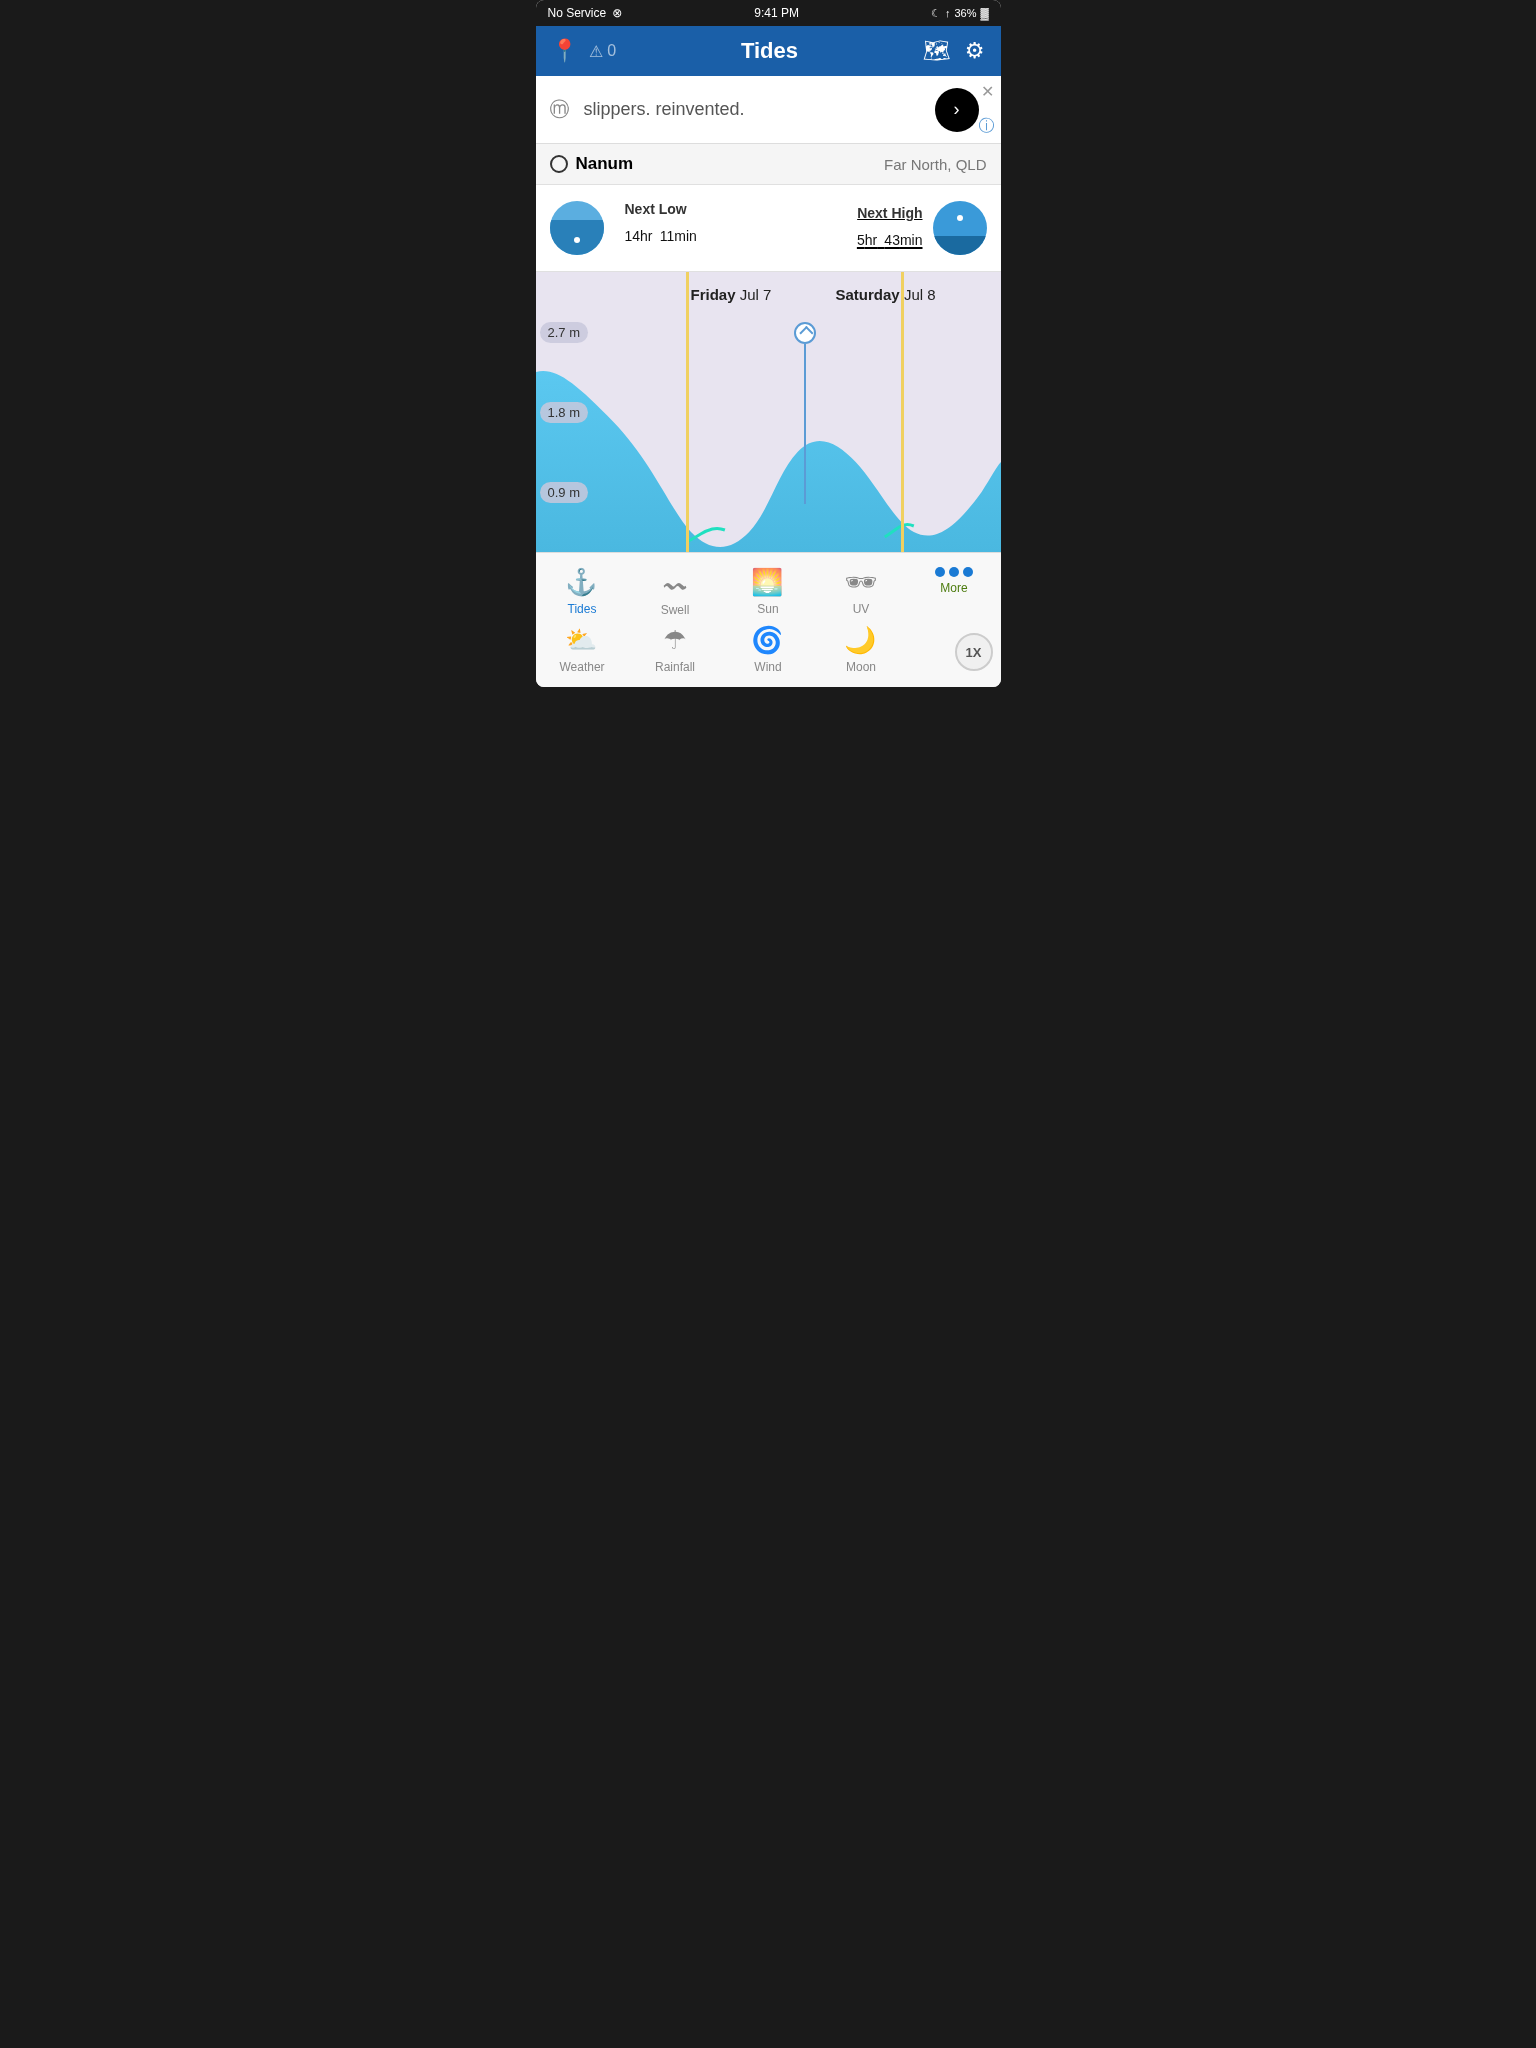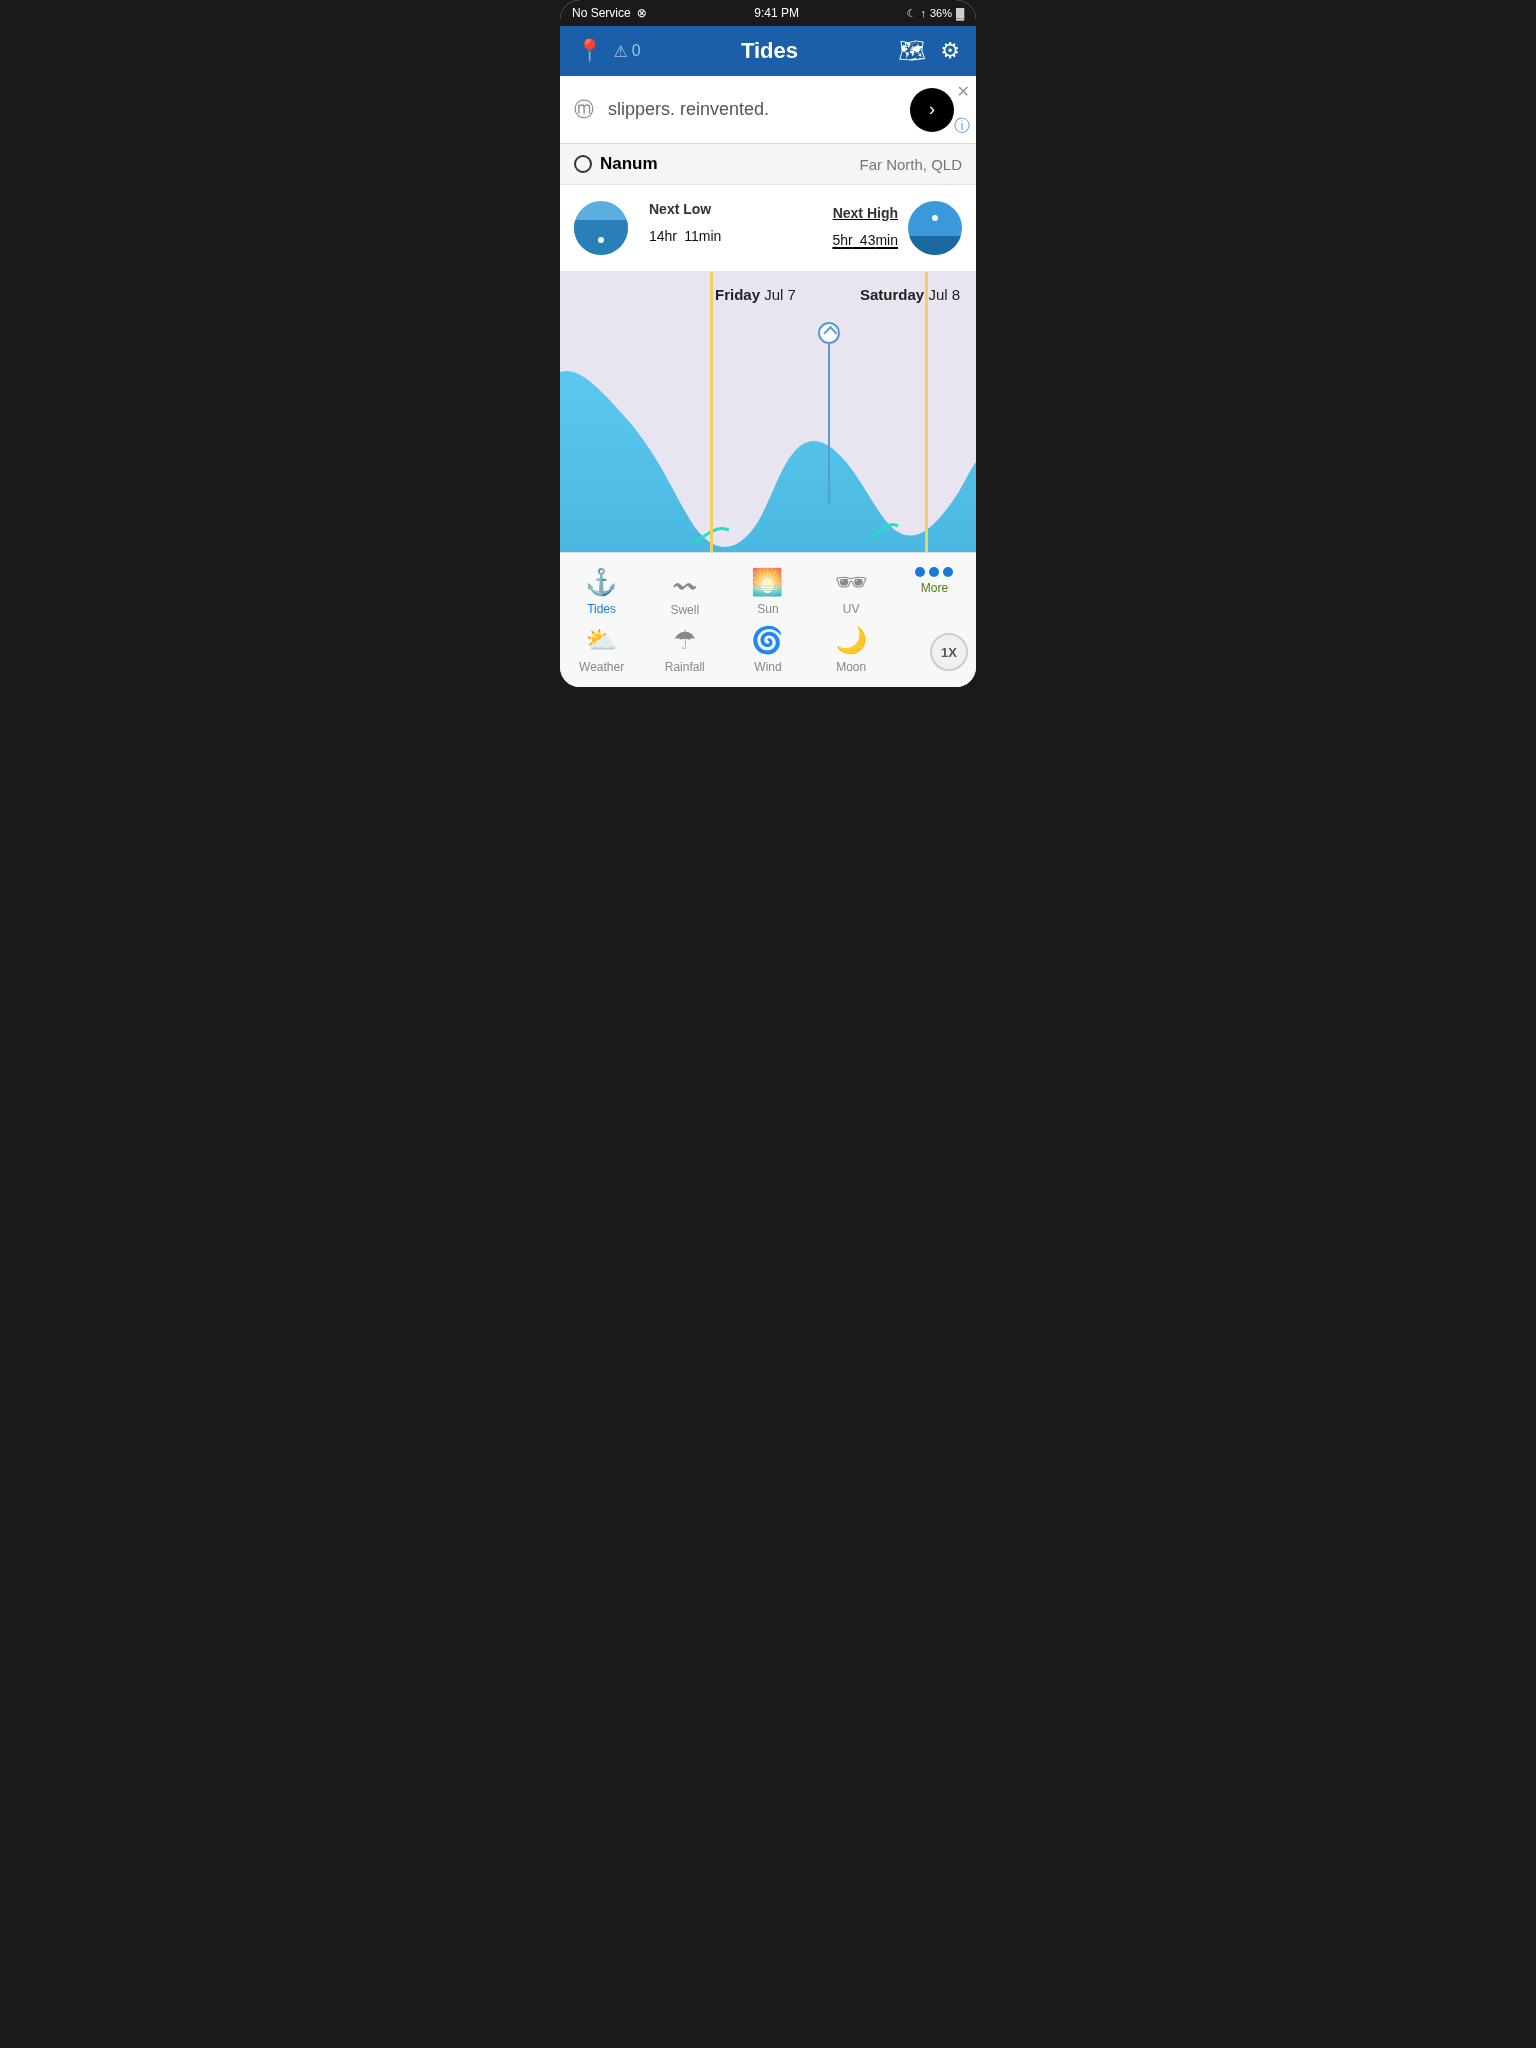--- a/index.html
+++ b/index.html
@@ -5,23 +5,23 @@
     * { box-sizing: border-box; margin: 0; padding: 0; }
     body {
       background: #1a1a1a;
       display: flex;
       justify-content: center;
       align-items: flex-start;
       min-height: 100vh;
       font-family: -apple-system, BlinkMacSystemFont, 'Helvetica Neue', Arial, sans-serif;
     }
     .device {
-      width: 416px;
+      width: 465px;
       background: #f0f0f0;
-      border-radius: 20px;
+      border-radius: 8px;
       overflow: hidden;
       position: relative;
     }
     
     .status-bar {
       background: #1a1a1a;
       display: flex;
       justify-content: space-between;
       align-items: center;
       padding: 6px 12px;
@@ -338,20 +338,25 @@
       </div>
       <div class="tide-icon-circle moon-high">
         <div class="water"></div>
         <div class="dot"></div>
       </div>
     </div>
   </div>
 
   <div class="chart-container">
 
+    <div class="chart-labels-y">
+      <span class="y-label">2.7 m</span>
+      <span class="y-label">1.8 m</span>
+      <span class="y-label">0.9 m</span>
+    </div>
 
     <div class="day-label" style="left: 155px;">
       <strong>Friday</strong>
       <span>Jul 7</span>
     </div>
     <div class="day-label" style="left: 300px;">
       <strong>Saturday</strong>
       <span>Jul 8</span>
     </div>
 

